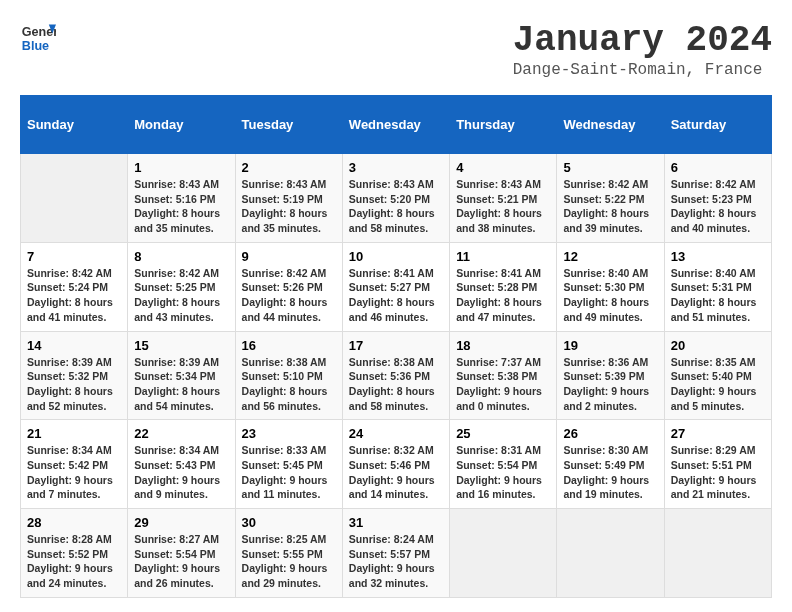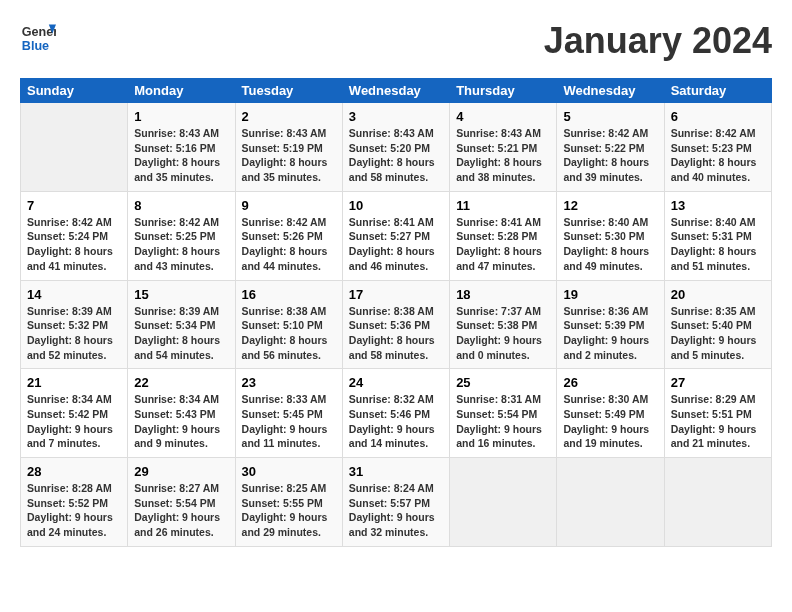--- a/index.html
+++ b/index.html
@@ -20,41 +20,42 @@
       display: flex;
       align-items: center;
       gap: 4px;
     }
     .logo-icon {
       width: 36px;
       height: 36px;
     }
     .title-section {
       text-align: left;
+      font-family: Liberation Mono, monospace;
     }
     .month-title {
       font-size: 36px;
       font-weight: bold;
       color: #333;
     }
     .location-title {
       font-size: 16px;
       color: #555;
     }
     table {
       width: 100%;
       border-collapse: collapse;
       font-size: 11px;
     }
     thead tr {
       background-color: #1565c0;
       color: white;
     }
     thead th {
-      padding: 4px 6px;
+      padding: 21px 6px;
       text-align: left;
       font-size: 13px;
       font-weight: bold;
       border: 1px solid #1565c0;
     }
     tbody tr {
       border-bottom: 1px solid #ccc;
     }
     tbody tr:nth-child(odd) {
       background-color: #f9f9f9;
@@ -90,20 +91,21 @@
 <div class="header-section">
   <div class="logo">
     <svg class="logo-icon" viewBox="0 0 40 40">
       <text x="2" y="18" font-size="14" font-weight="bold" fill="#333">General</text>
       <text x="2" y="33" font-size="14" font-weight="bold" fill="#1565c0">Blue</text>
       <polygon points="32,5 40,5 36,15" fill="#1565c0"></polygon>
     </svg>
   </div>
   <div class="title-section">
     <div class="month-title">January 2024</div>
+    <div class="location-title">Dange-Saint-Romain, France</div>
   </div>
 </div>
 
 <table>
   <thead>
     <tr>
     <th>Sunday</th>
         <th>Monday</th>
         <th>Tuesday</th>
         <th>Wednesday</th>

